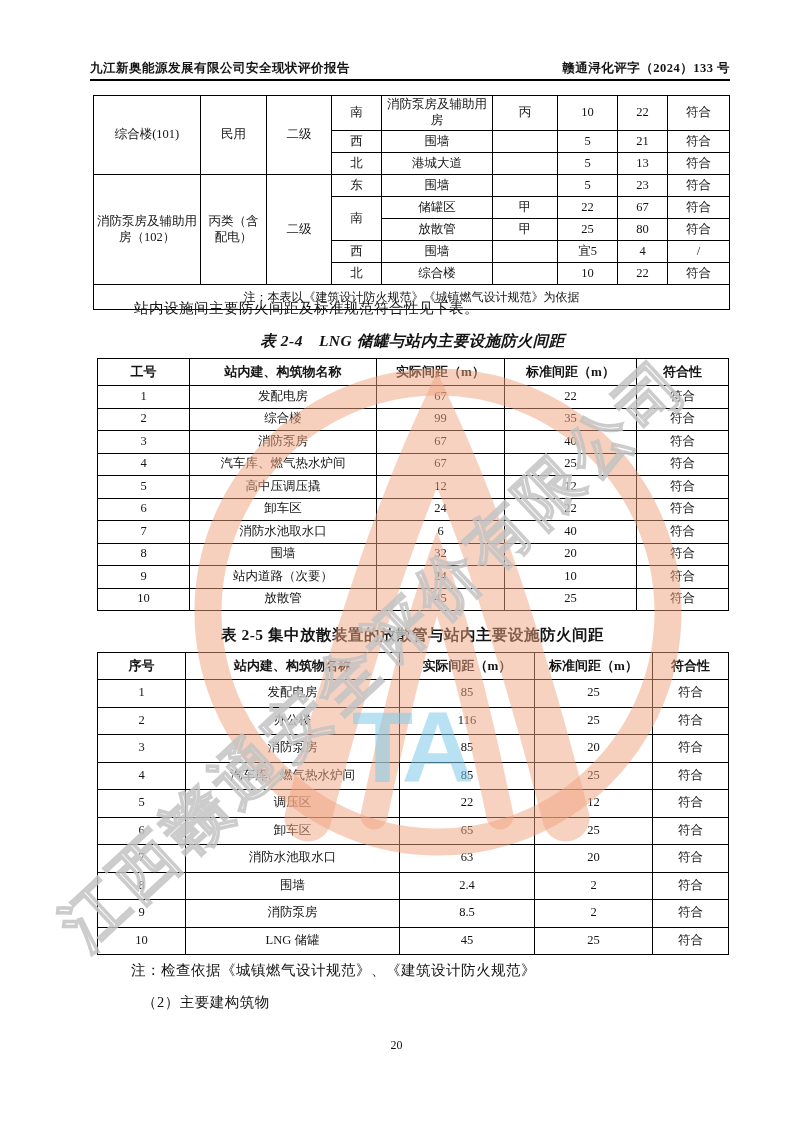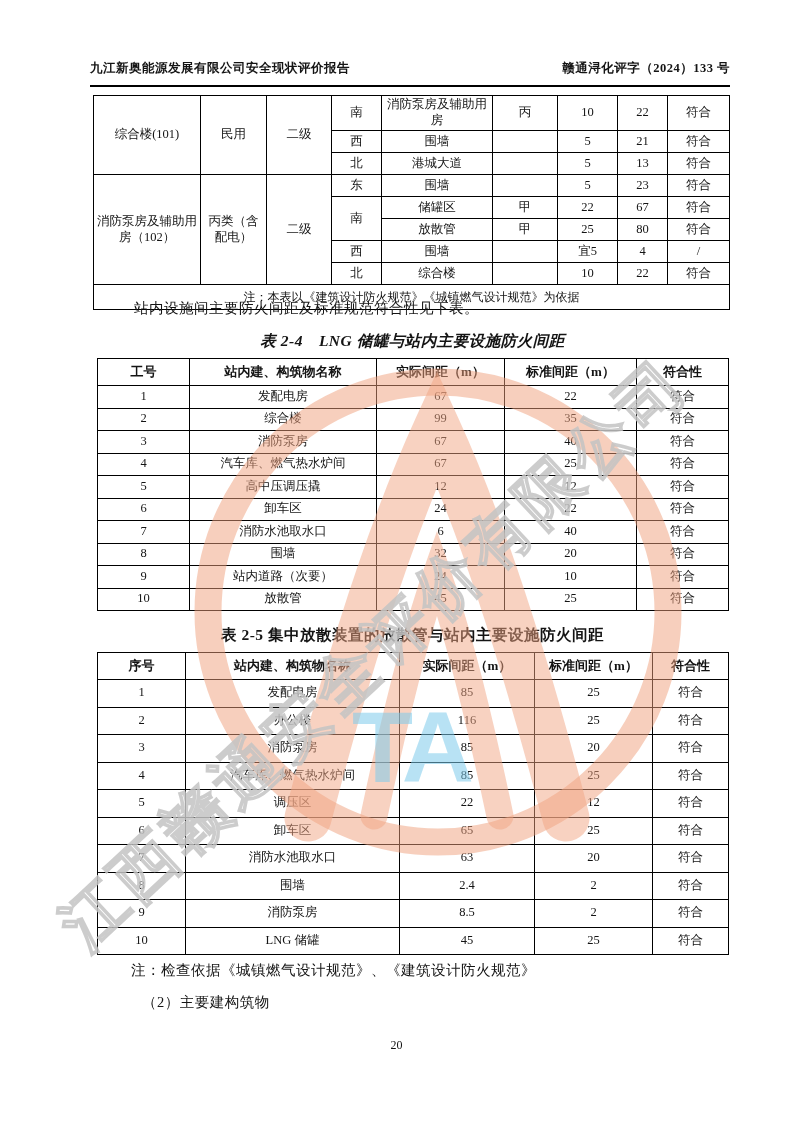--- a/index.html
+++ b/index.html
@@ -6,21 +6,21 @@
   body{
     width:793px;height:1122px;background:#ffffff;position:relative;
     font-family:"Liberation Serif","DejaVu Serif",serif;color:#141414;
     overflow:hidden;
   }
   .page{position:absolute;inset:0;}
   
   .doc-header{
     position:absolute;left:90px;top:60px;width:640px;
     display:flex;justify-content:space-between;align-items:flex-end;
-    border-bottom:2px solid #000;padding-bottom:8px;
+    border-bottom:2px solid #000;padding-bottom:2px;
     font-size:12.5px;font-weight:bold;letter-spacing:.5px;
   }
   
   table{border-collapse:collapse;table-layout:fixed;background:transparent;}
   td,th{
     border:1.5px solid #000;text-align:center;vertical-align:middle;
     font-size:12.5px;padding:0 2px;line-height:1.25;overflow:hidden;
   }
   th{font-weight:bold;font-size:13px;}
   .cont-table{position:absolute;left:93px;top:95px;width:636px;}

